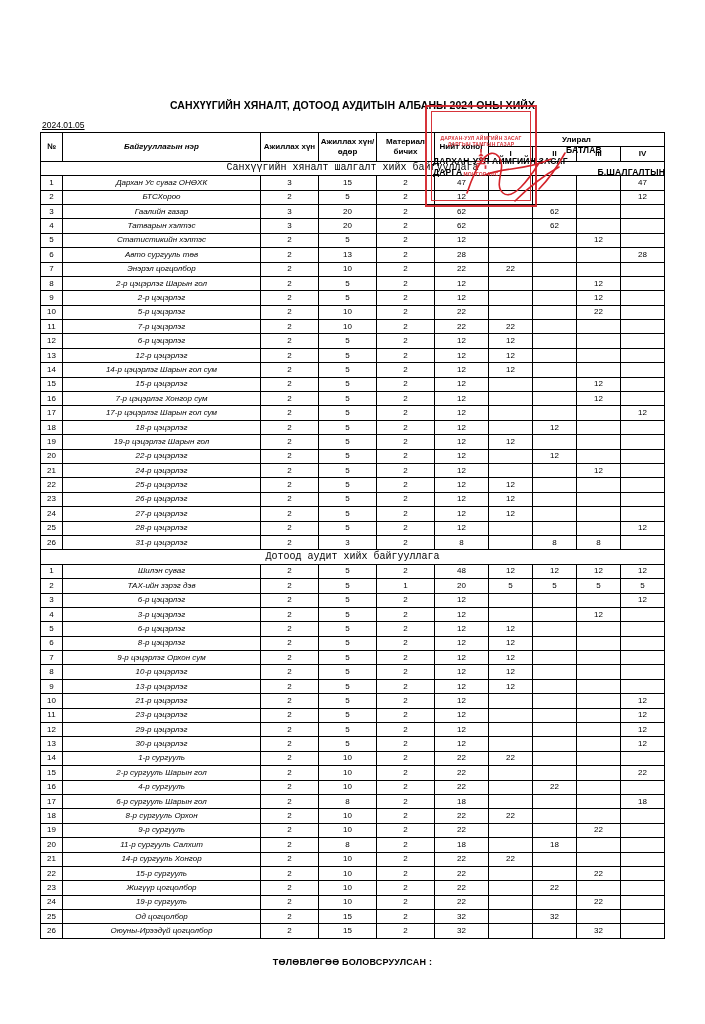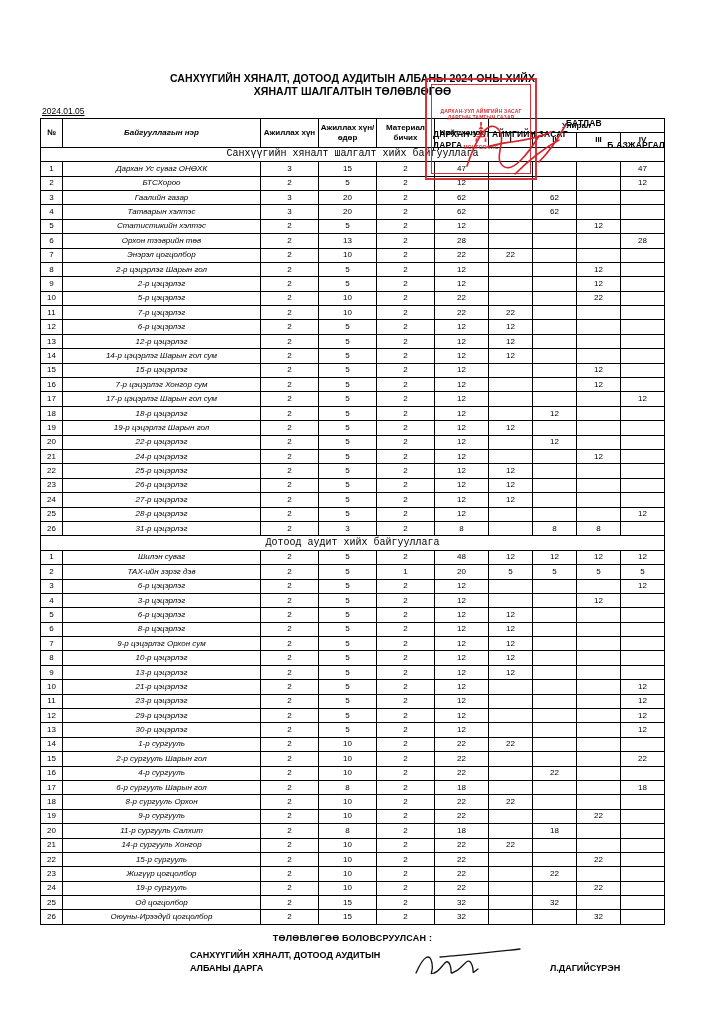--- a/index.html
+++ b/index.html
@@ -91,21 +91,21 @@
     position: absolute;
     top: 18px;
     left: 40px;
     width: 130px;
     height: 90px;
     pointer-events: none;
   }
 
   
   .title {
-    margin-top: 72px;
+    margin-top: 99px;
     text-align: center;
     font-size: 10.5px;
     font-weight: bold;
     line-height: 13px;
     letter-spacing: .1px;
   }
   .date {
     margin-top: 8px;
     font-size: 8.5px;
     padding-left: 2px;
@@ -149,21 +149,21 @@
   col.c-no     { width: 22px; }
   col.c-name   { width: 198px; }
   col.c-people { width: 58px; }
   col.c-day    { width: 58px; }
   col.c-mat    { width: 58px; }
   col.c-total  { width: 54px; }
   col.c-q      { width: 44px; }
 
   
   .footer {
-    margin-top: 8px;
+    margin-top: 18px;
     font-size: 9px;
     font-weight: bold;
     position: relative;
   }
   .footer-title {
     text-align: center;
     letter-spacing: .2px;
   }
   .footer-row {
     margin-top: 6px;
@@ -198,21 +198,21 @@
 <div class="page">
 
   <div class="stamp-area">
     <div class="approve-block">
       <div class="approve-center">БАТЛАВ</div>
       <div class="approve-line">
         <span>ДАРХАН-УУЛ АЙМГИЙН ЗАСАГ</span>
       </div>
       <div class="approve-line">
         <span>ДАРГА</span>
-        <span>Б.АЗЖАРГАЛ</span>
+        <span>Б.ШАЛГАЛТЫН</span>
       </div>
     </div>
 
     <div class="seal">
       <div class="seal-inner">
         <div class="seal-text">ДАРХАН-УУЛ АЙМГИЙН ЗАСАГ ДАРГЫН ТАМГЫН ГАЗАР</div>
         <svg class="seal-emblem" viewBox="0 0 20 24">
           <g fill="#d4232a">
             <path d="M9 1 L11 1 L11 5 L9 5 Z"></path>
             <path d="M10 5 l3 4 h-6 z"></path>
@@ -232,21 +232,20 @@
         <path d="M12 70 C22 40, 34 22, 44 34 C52 44, 38 62, 48 70 C58 78, 74 56, 84 40"></path>
         <path d="M30 52 C48 44, 70 48, 96 36"></path>
         <path d="M60 78 C72 66, 86 54, 104 44"></path>
         <path d="M84 66 C92 58, 100 48, 110 30"></path>
       </g>
     </svg>
   </div>
 
   <div class="title">
     <div>САНХҮҮГИЙН ХЯНАЛТ, ДОТООД АУДИТЫН АЛБАНЫ 2024 ОНЫ ХИЙХ</div>
-    <div>ХЯНАЛТ ШАЛГАЛТЫН ТӨЛӨВЛӨГӨӨ</div>
   </div>
   <div class="date">2024.01.05</div>
 
   <table class="sheet">
     <colgroup>
       <col class="c-no">
         <col class="c-name">
         <col class="c-people">
         <col class="c-day">
       <col class="c-mat">
@@ -332,21 +331,21 @@
           <td>5</td>
           <td>2</td>
           <td>12</td>
           <td></td>
           <td></td>
           <td>12</td>
           <td></td>
         </tr>
         <tr>
           <td>6</td>
-          <td class="name">Орхон тээврийн төв</td>
+          <td class="name">Авто сургууль төв</td>
           <td>2</td>
           <td>13</td>
           <td>2</td>
           <td>28</td>
           <td></td>
           <td></td>
           <td></td>
           <td>28</td>
         </tr>
         <tr>
@@ -902,30 +901,14 @@
           <td></td>
           <td></td>
           <td>32</td>
           <td></td>
         </tr>
       </tbody>
   </table>
 
   <div class="footer">
     <div class="footer-title">ТӨЛӨВЛӨГӨӨ БОЛОВСРУУЛСАН :</div>
-    <div class="footer-row">
-      <div class="footer-left">
-        <div>САНХҮҮГИЙН ХЯНАЛТ, ДОТООД АУДИТЫН</div>
-        <div>АЛБАНЫ ДАРГА</div>
-      </div>
-      <div class="sig-wrap">
-        <svg class="sig-draw" viewBox="0 0 120 34">
-          <g stroke="#111" stroke-width="1.3" fill="none" stroke-linecap="round">
-            <path d="M6 28 C14 10, 20 8, 22 18 C24 28, 18 30, 24 28 C32 26, 36 10, 40 20 C43 28, 38 30, 46 26"></path>
-            <path d="M46 26 C54 22, 58 10, 62 20 C65 28, 60 30, 68 24"></path>
-            <path d="M30 12 C52 10, 78 8, 110 4"></path>
-          </g>
-        </svg>
-      </div>
-      <div class="sig-name">Л.ДАГИЙСҮРЭН</div>
-    </div>
   </div>
 </div>
 
 </body></html>

